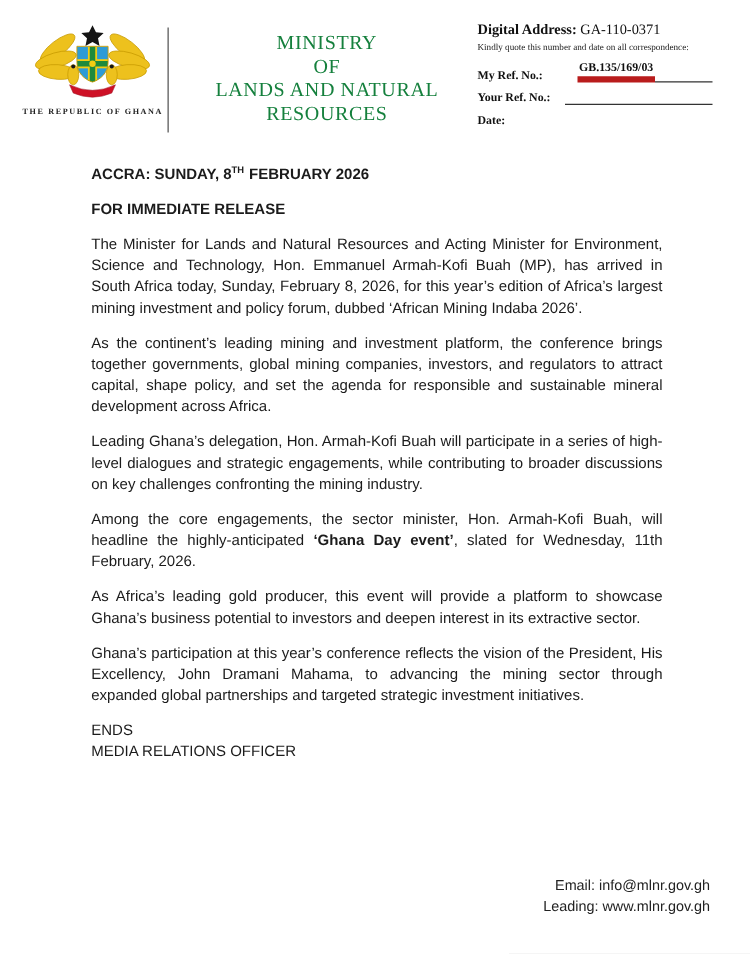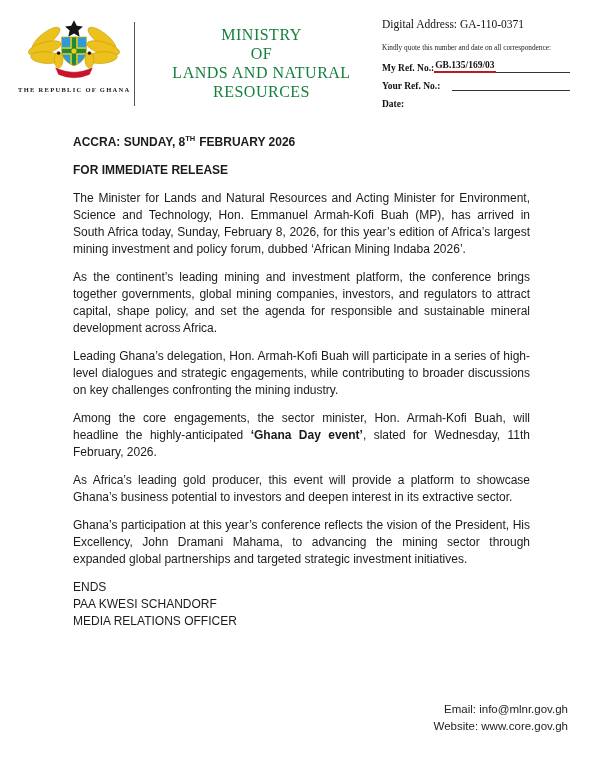--- a/index.html
+++ b/index.html
@@ -27,24 +27,24 @@
     font-family: "Liberation Serif", "DejaVu Serif", serif;
     font-size: 16px; color: #15803d; letter-spacing: 0.5px; line-height: 19px;
   }
   .ref-block {
     width: 188px; flex-shrink: 0; padding-top: 2px;
     font-family: "Liberation Serif", "DejaVu Serif", serif;
     color: #111;
   }
   .po-box-line { font-size: 11.5px; font-weight: bold; white-space: nowrap; }
   .digital-line { font-size: 11.5px; margin-top: 2px; white-space: nowrap; }
-  .digital-line .lbl { font-weight: normal; }
-  .quote-note { font-size: 7.3px; color: #222; margin-top: 13px; white-space: nowrap; }
+  .digital-line .lbl { font-weight: bold; }
+  .quote-note { font-size: 7.3px; color: #222; margin-top: 3px; white-space: nowrap; }
   .ref-row { display: flex; align-items: flex-end; font-size: 9.5px; font-weight: bold; margin-top: 8px; white-space: nowrap; }
-  .ref-row .ref-value { border-bottom: 2px solid #b91c1c; padding: 0 1px 1px 1px; }
+  .ref-row .ref-value { border-bottom: 5px solid #b91c1c; padding: 0 1px 1px 1px; margin-left: 28px; }
   .ref-row .fill-line { flex: 1; border-bottom: 1px solid #333; height: 10px; }
   .ref-row .gap { width: 12px; }
   
   .content { padding: 21px 70px 0 73px; font-size: 12px; line-height: 17px; }
   .dateline { font-weight: bold; margin-bottom: 11px; }
   .dateline sup { font-size: 7.5px; vertical-align: 5px; }
   .dateline .after-sup { margin-left: 4px; }
   .release-status { font-weight: bold; margin-bottom: 11px; }
   .headline { font-weight: bold; text-align: justify; margin-bottom: 11px; }
   .body-para { text-align: justify; margin-bottom: 11px; }
@@ -144,23 +144,22 @@
     <p class="body-para">Leading Ghana’s delegation, Hon. Armah-Kofi Buah will participate in a series of high-level dialogues and strategic engagements, while contributing to broader discussions on key challenges confronting the mining industry.</p>
 
     <p class="body-para"><span>Among the core engagements, the sector minister, Hon. Armah-Kofi Buah, will headline the highly-anticipated </span><span class="inline-bold">‘Ghana Day event’</span><span>, slated for Wednesday, 11th February, 2026.</span></p>
 
     <p class="body-para">As Africa’s leading gold producer, this event will provide a platform to showcase Ghana’s business potential to investors and deepen interest in its extractive sector.</p>
 
     <p class="body-para">Ghana’s participation at this year’s conference reflects the vision of the President, His Excellency, John Dramani Mahama, to advancing the mining sector through expanded global partnerships and targeted strategic investment initiatives.</p>
 
     <div class="ends-block">
       <div>ENDS</div>
-      <div>PAA KWESI SCHANDORF</div>
       <div>MEDIA RELATIONS OFFICER</div>
     </div>
   </div>
 
   <div class="contact-block">
     <div>Email: info@mlnr.gov.gh</div>
-    <div>Website: www.core.gov.gh</div>
+    <div>Leading: www.mlnr.gov.gh</div>
   </div>
 
 </div>
 
 </body></html>

